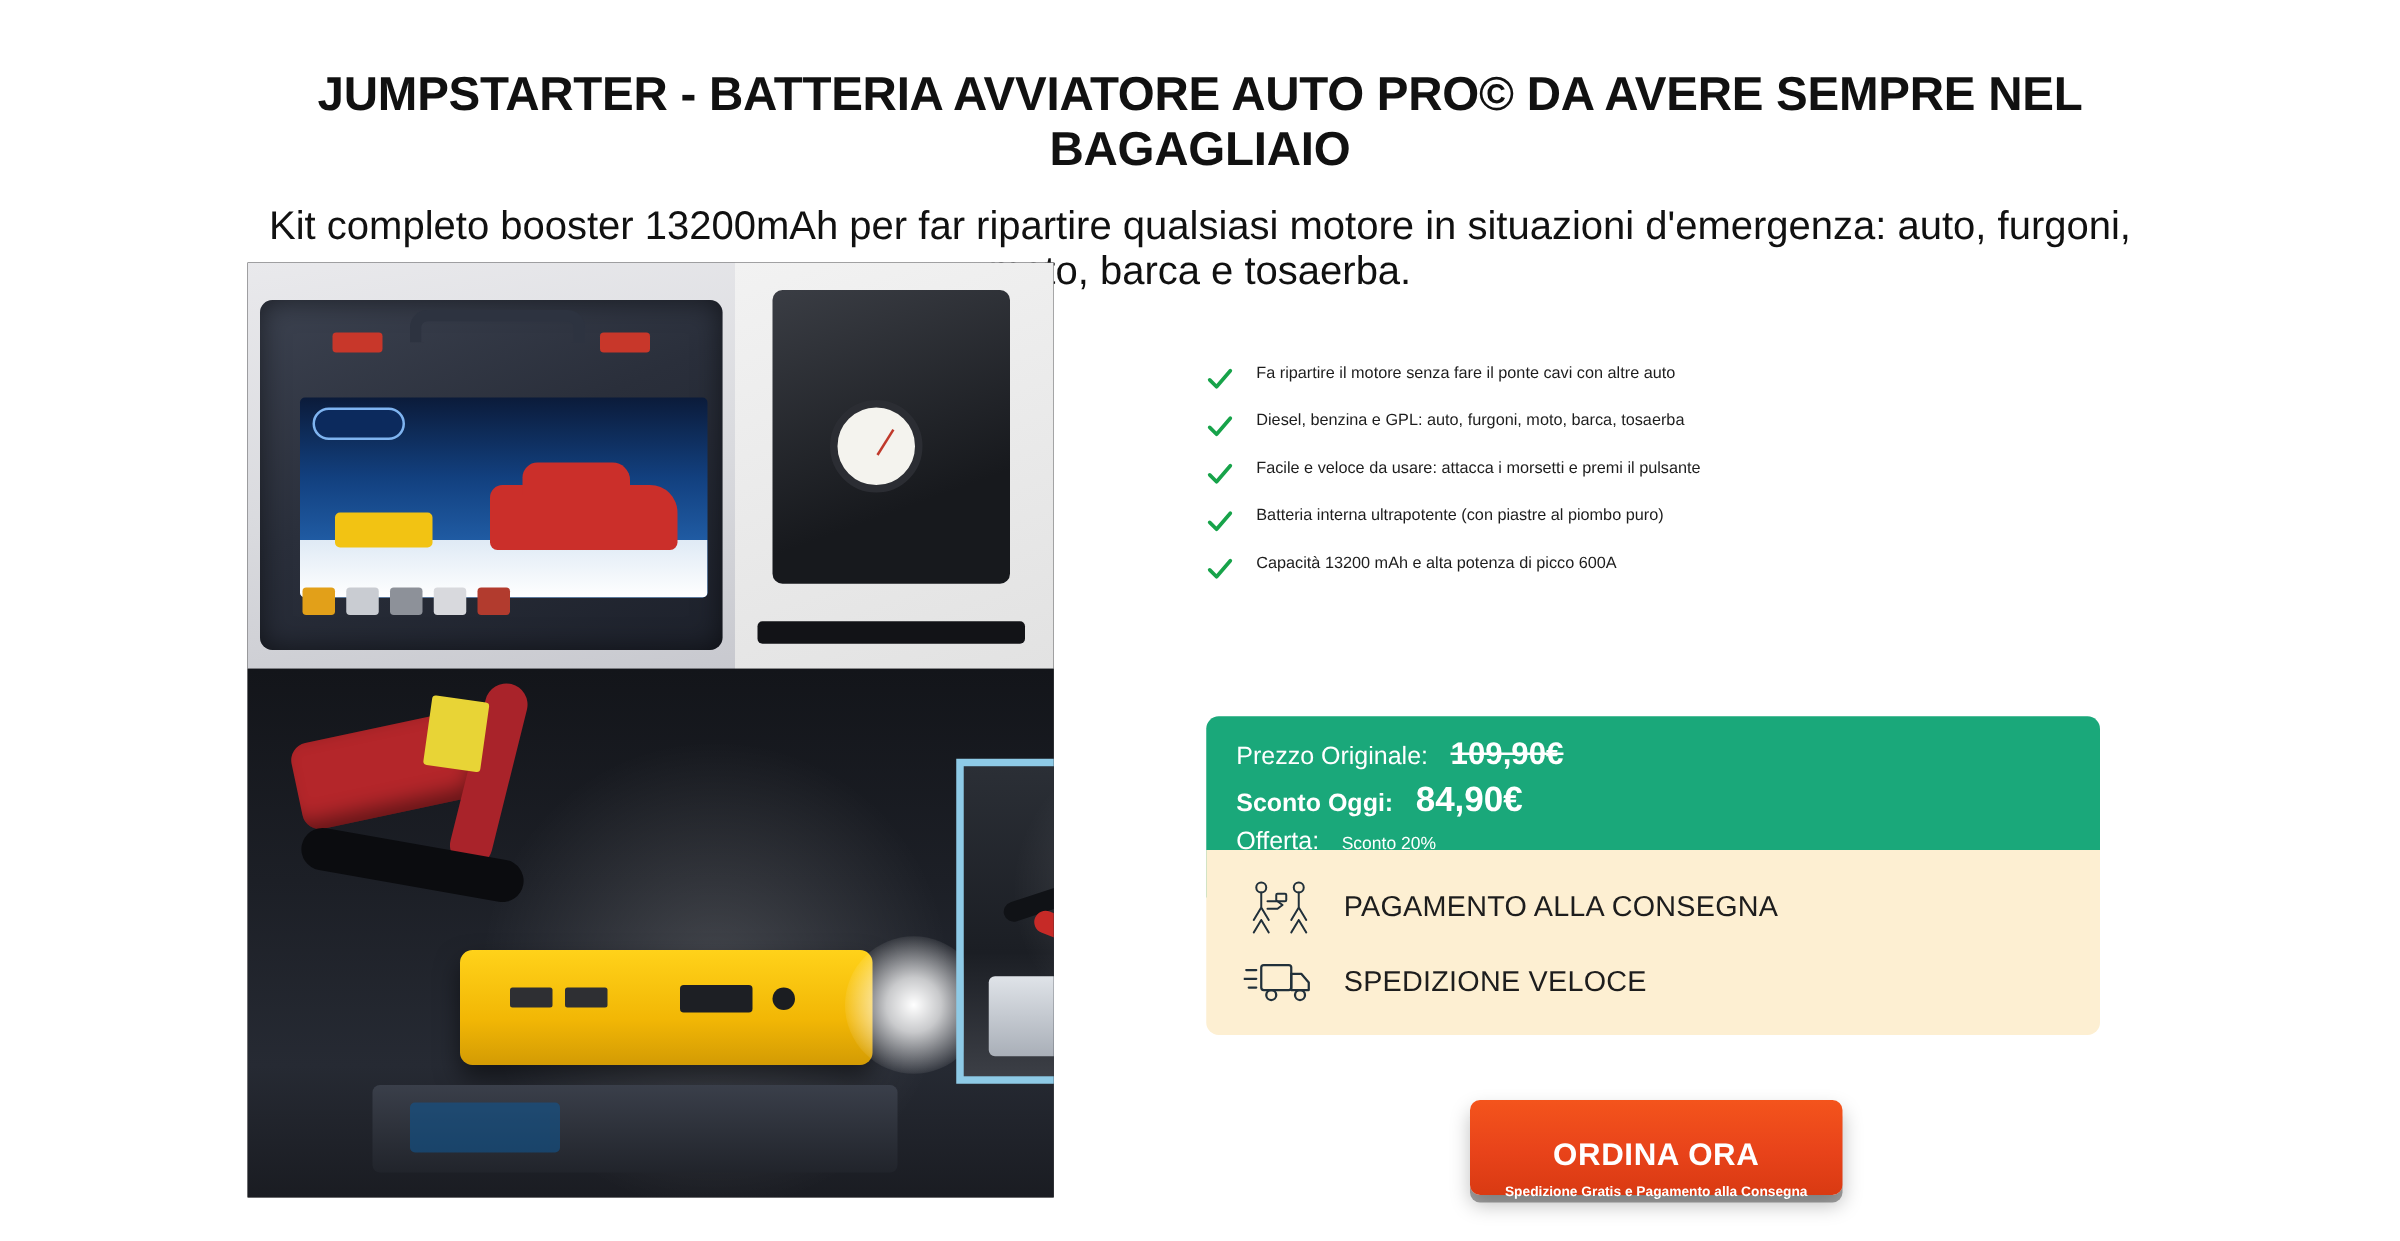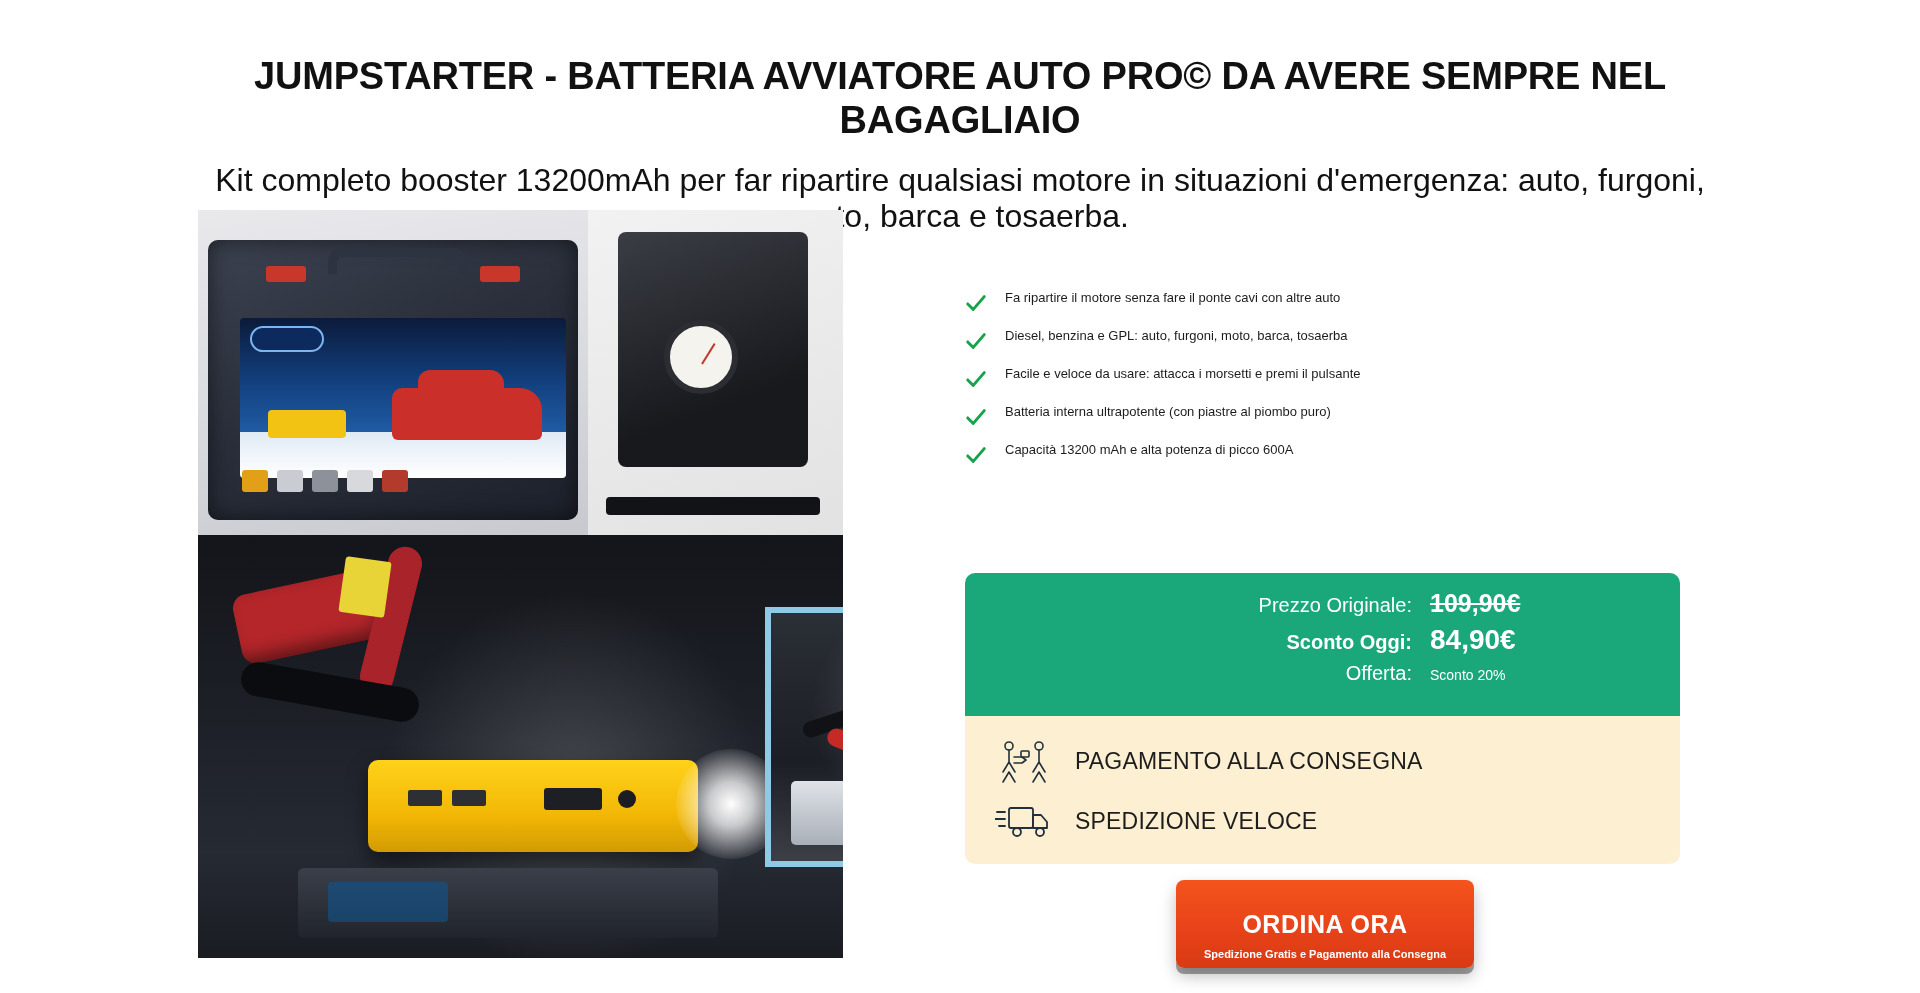--- a/index.html
+++ b/index.html
@@ -288,23 +288,24 @@
     width: 715px;
     height: 145px;
     background: #1aa87a;
     border-radius: 10px 10px 0 0;
     color: #ffffff;
     padding: 16px 40px 0 0;
   }
   .price-row {
     display: flex;
     align-items: baseline;
-    justify-content: flex-end;
+    justify-content: flex-start;
     gap: 18px;
     margin-bottom: 6px;
+    margin-left: 24px;
   }
   .price-row .lbl { font-size: 20px; }
   .price-row .val-old {
     font-size: 25px;
     font-weight: bold;
     text-decoration: line-through;
     width: 210px;
     text-align: left;
   }
   .price-row .val-now {
@@ -318,21 +319,21 @@
     font-weight: normal;
     width: 210px;
     text-align: left;
   }
   .price-row .lbl.bold { font-weight: bold; }
 
   
   .ship-box {
     position: absolute;
     left: 965px;
-    top: 716px;
+    top: 680px;
     width: 715px;
     height: 148px;
     background: #fdefd2;
     border-radius: 0 0 10px 10px;
     padding: 22px 0 12px 30px;
   }
   .ship-line {
     display: flex;
     align-items: center;
     gap: 22px;
@@ -349,21 +350,21 @@
     color: #1d1d1d;
     letter-spacing: .2px;
   }
 
   
   .cta {
     position: absolute;
     left: 1176px;
     top: 880px;
     width: 298px;
-    height: 88px;
+    height: 76px;
     background: linear-gradient(180deg,#f4541c 0%,#e8431a 55%,#d93a12 100%);
     border: none;
     border-radius: 8px;
     box-shadow: 0 6px 0 rgba(0,0,0,.35), 0 8px 16px rgba(0,0,0,.25);
     color: #ffffff;
     cursor: pointer;
     padding: 17px;
   }
   .cta .cta-main {
     display: block;

